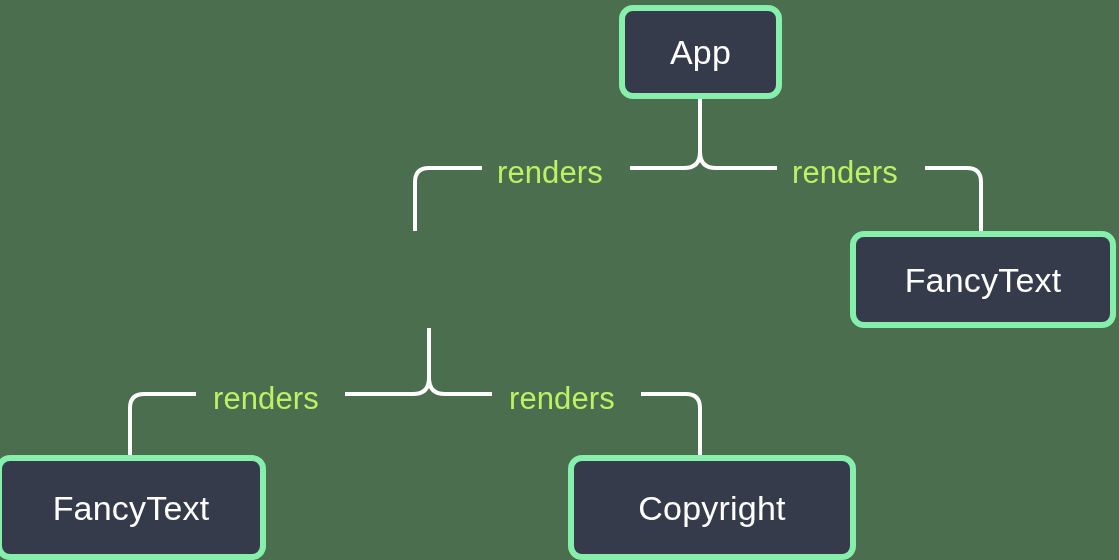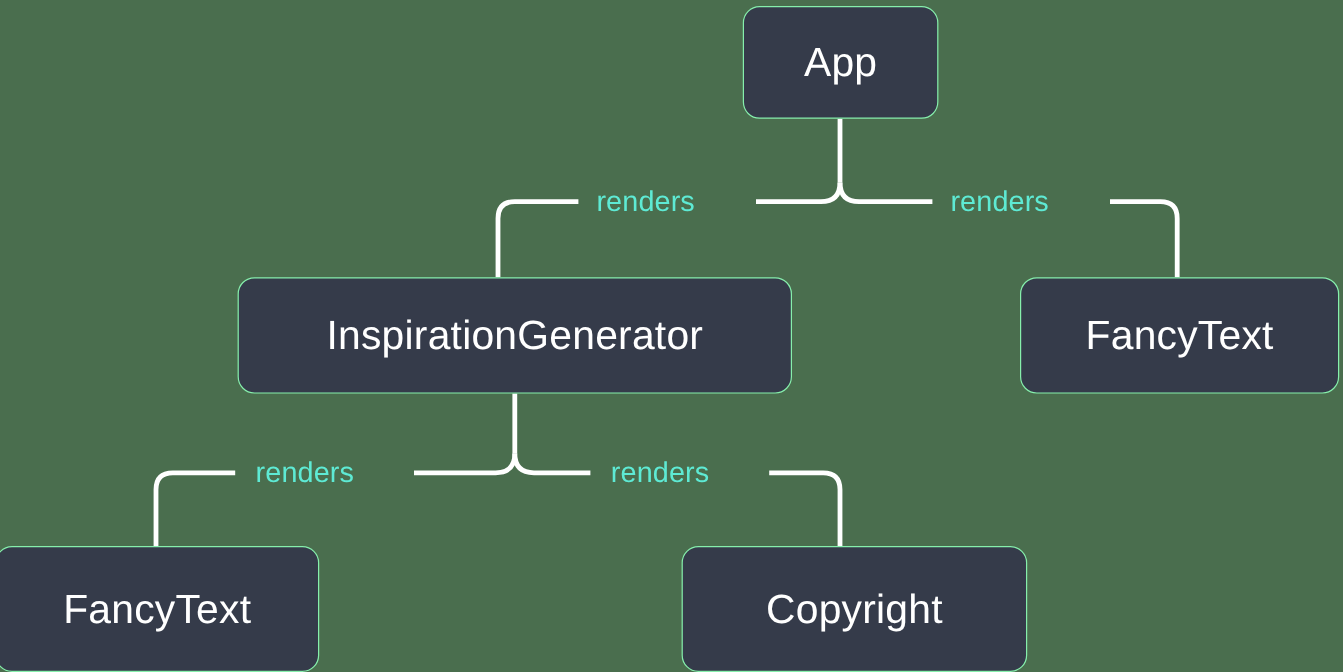--- a/index.html
+++ b/index.html
@@ -29,41 +29,41 @@
     left: 0;
     width: 1119px;
     height: 560px;
     pointer-events: none;
   }
 
   .node {
     position: absolute;
     box-sizing: border-box;
     background: #353b4a;
-    border: 1px solid #86efac;
+    border: 6px solid #86efac;
     border-radius: 14px;
     display: flex;
     align-items: center;
     justify-content: center;
     color: #ffffff;
     font-weight: 400;
     letter-spacing: 0.2px;
     white-space: nowrap;
     z-index: 2;
   }
 
   .node-label {
     color: #ffffff;
     line-height: 1;
   }
 
   .edge-label {
     position: absolute;
-    color: #5eead4;
-    font-size: 24px;
+    color: #bef264;
+    font-size: 31px;
     line-height: 1;
     font-weight: 400;
     white-space: nowrap;
     z-index: 3;
     letter-spacing: 0.1px;
   }
 </style>
 </head>
 <body>
 
@@ -84,23 +84,20 @@
 
       <path d="M 429 378 Q 429 394 445 394 L 492 394 M 641 394 L 686 394 Q 700 394 700 408 L 700 455"></path>
 
     </g>
   </svg>
 
   <div class="node" style="left:619px; top:5px; width:163px; height:94px; font-size:34px;">
     <span class="node-label">App</span>
   </div>
 
-  <div class="node" style="left:198px; top:231px; width:462px; height:97px; font-size:34px;">
-    <span class="node-label">InspirationGenerator</span>
-  </div>
 
   <div class="node" style="left:850px; top:231px; width:266px; height:97px; font-size:34px;">
     <span class="node-label">FancyText</span>
   </div>
 
   <div class="node" style="left:-4px; top:455px; width:270px; height:105px; font-size:34px;">
     <span class="node-label">FancyText</span>
   </div>
 
   <div class="node" style="left:568px; top:455px; width:288px; height:105px; font-size:34px;">

